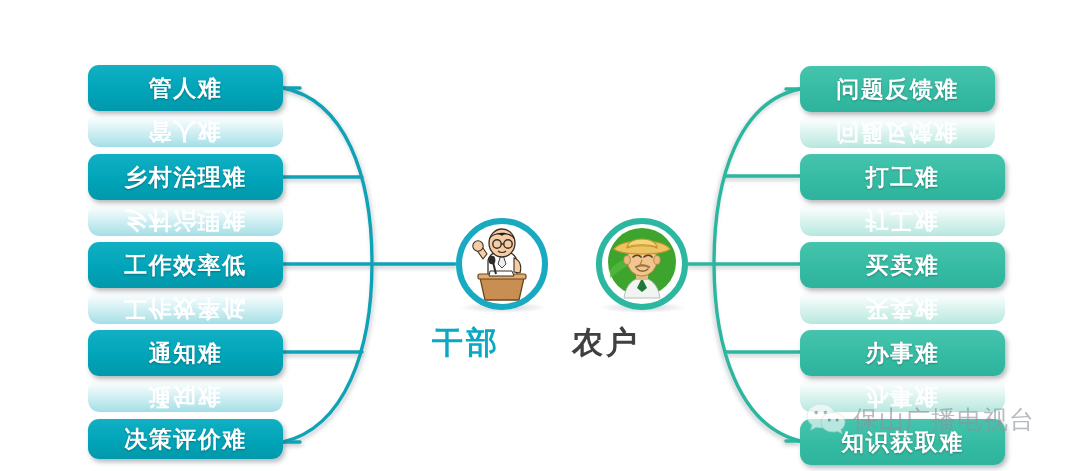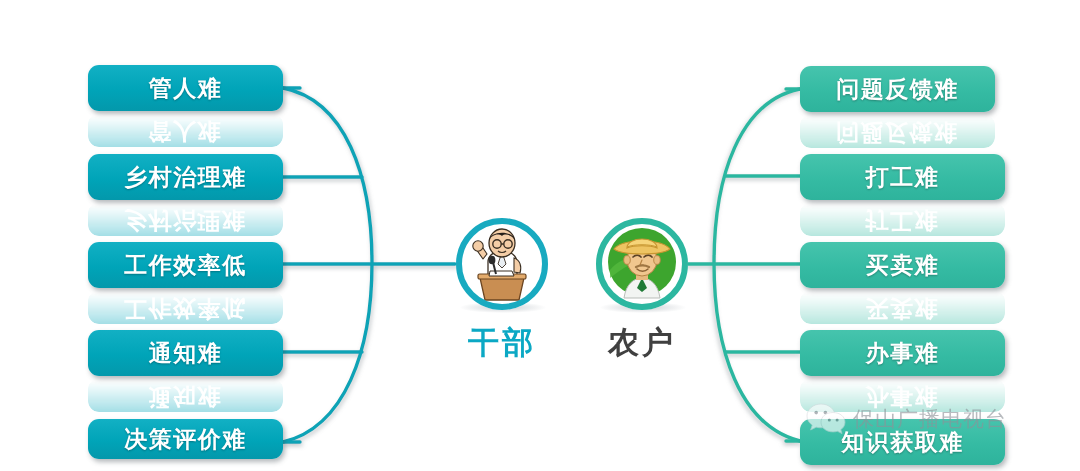--- a/index.html
+++ b/index.html
@@ -87,40 +87,40 @@
     position: absolute;
     left: 4px;
     top: 84px;
     width: 86px; height: 11px;
     border-radius: 50%;
     background: radial-gradient(ellipse at center, rgba(120,130,140,.38) 0%, rgba(120,130,140,0) 72%);
   }
   .center-label {
     position: absolute;
     width: 140px;
-    text-align: center;
+    text-align: left;
     font-size: 31px;
     font-weight: bold;
     letter-spacing: 3px;
   }
   .center-label.cadre  { color: #0ba8c4; }
   .center-label.farmer { color: #404040; }
 
   
   #watermark {
     position: absolute;
     left: 806px; top: 402px;
     display: flex;
     align-items: center;
     gap: 7px;
     opacity: .62;
     pointer-events: none;
   }
   #watermark .wm-text {
-    font-size: 21px;
+    font-size: 25px;
     color: #8d9298;
     letter-spacing: 1px;
     white-space: nowrap;
   }
 </style>
 </head>
 <body>
 
 <div id="canvas">
 

